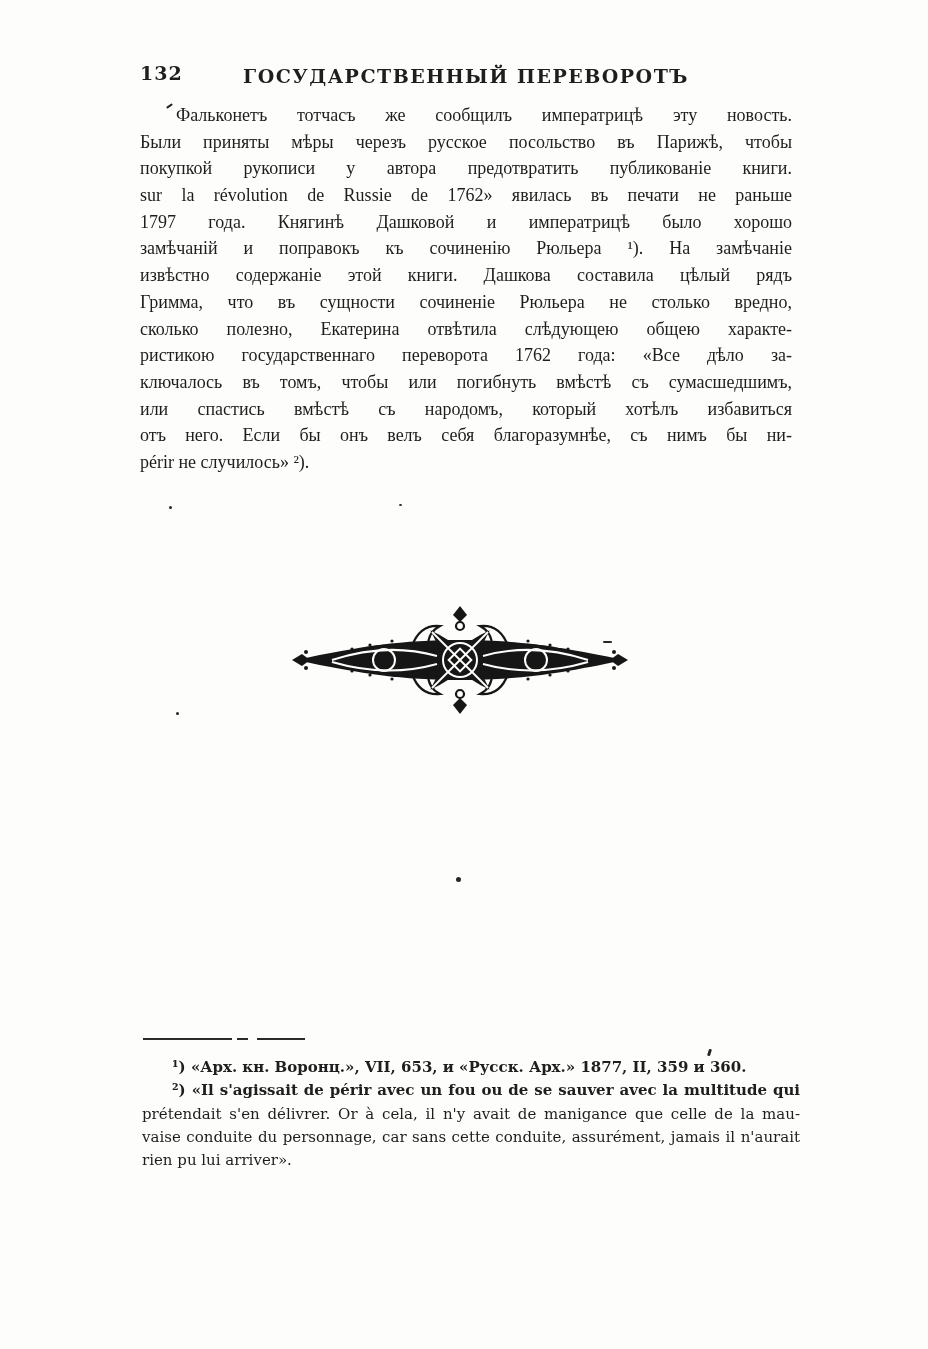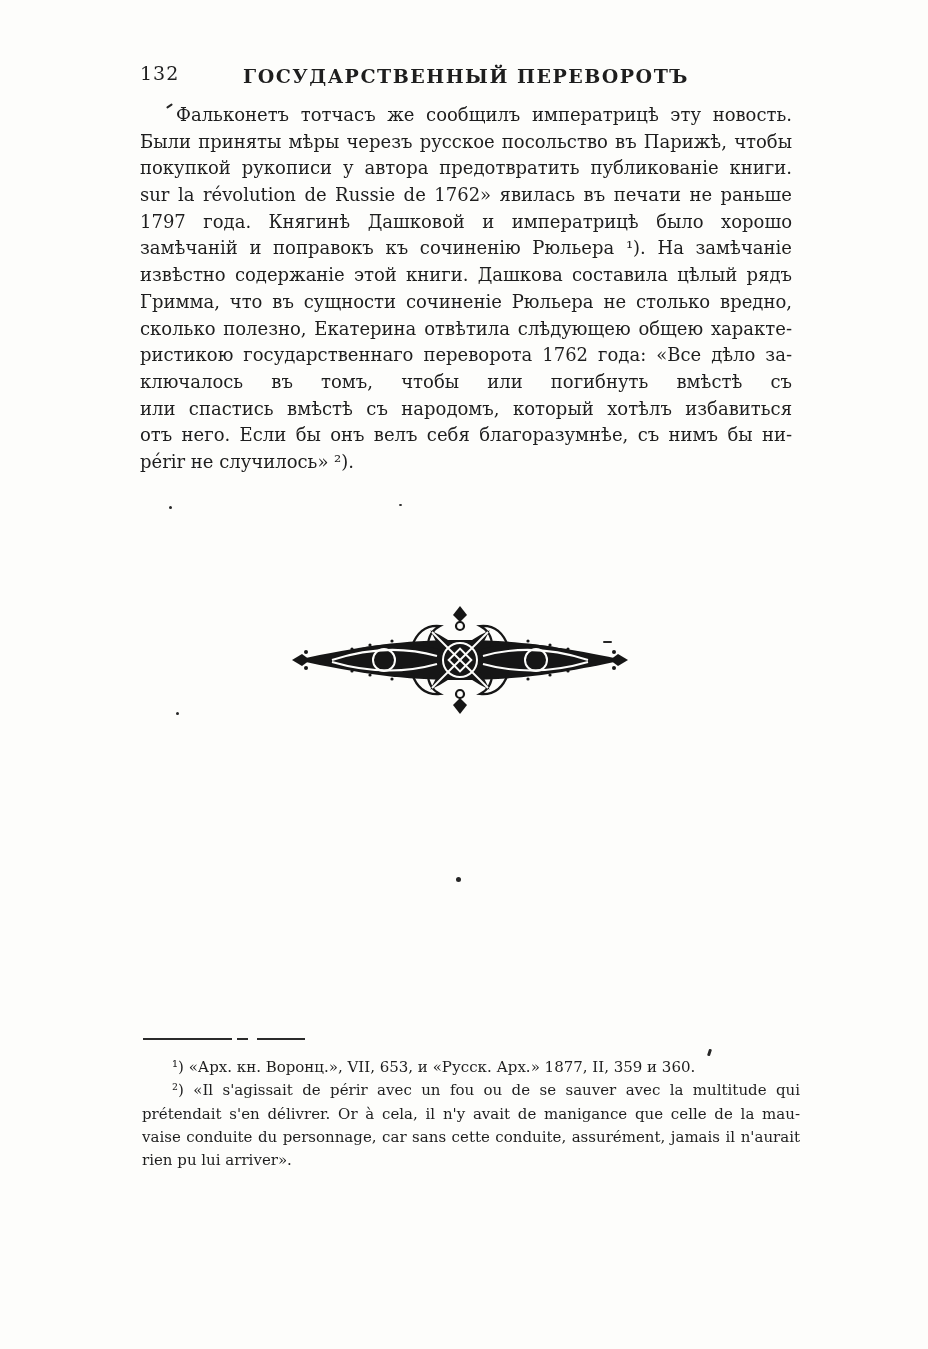--- a/index.html
+++ b/index.html
@@ -9,35 +9,36 @@
     position:relative;
     font-family:"DejaVu Serif", serif;
     color:#1e1e1e;
     overflow:hidden;
   }
   .running-head {
     position:absolute; top:62px; left:140px; width:652px; height:26px;
   }
   .page-num {
     position:absolute; left:0; top:0;
-    font-size:19px; font-weight:normal; letter-spacing:1px;
+    font-size:19px; font-weight:bold; letter-spacing:1px;
   }
   .running-title {
     display:block; text-align:center;
     font-size:19px; font-weight:bold; letter-spacing:1.5px;
     padding-top:3px;
   }
   .text-block {
     position:absolute; top:102px; left:140px; width:652px;
     font-size:18px; line-height:26.7px;
   }
   .line {
     height:26.7px; overflow:hidden;
     text-align:justify; text-align-last:justify;
     white-space:nowrap;
+    font-family:Liberation Serif, serif;
   }
   .line.just { white-space:normal; }
   .line.indent { padding-left:36px; }
   .line.no-just { text-align-last:left; white-space:nowrap; }
   .ornament {
     position:absolute; left:292px; top:606px; width:336px; height:108px;
   }
   .fn-rule-seg {
     position:absolute; height:2px; background:#2b2b2b; top:1038px;
   }
@@ -45,21 +46,21 @@
   .seg2 { left:237px; width:11px; }
   .seg3 { left:257px; width:48px; }
   .footnotes {
     position:absolute; top:1056px; left:142px; width:658px;
     font-size:15px; line-height:23.3px;
   }
   .fn-line {
     height:23.3px; overflow:hidden;
     text-align:justify; text-align-last:justify; white-space:normal;
   }
-  .fn-line.indent { padding-left:30px; }
+  .fn-line.indent { padding-left:30px;font-weight:bold; }
   .fn-line.no-just { text-align-last:left; white-space:nowrap; }
   .speck { position:absolute; background:#262626; border-radius:50%; }
   .speck.dash { border-radius:1px; }
 </style>
 </head>
 <body>
 
 <header class="running-head">
   <span class="page-num">132</span>
   <span class="running-title">ГОСУДАРСТВЕННЫЙ ПЕРЕВОРОТЪ</span>

